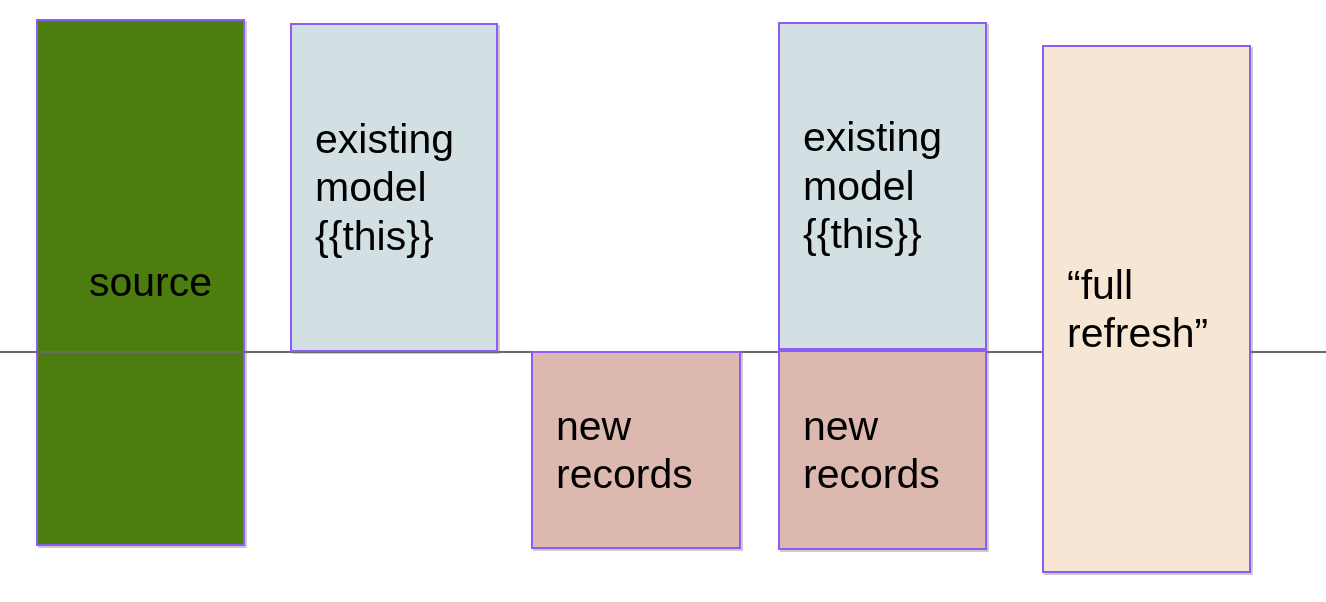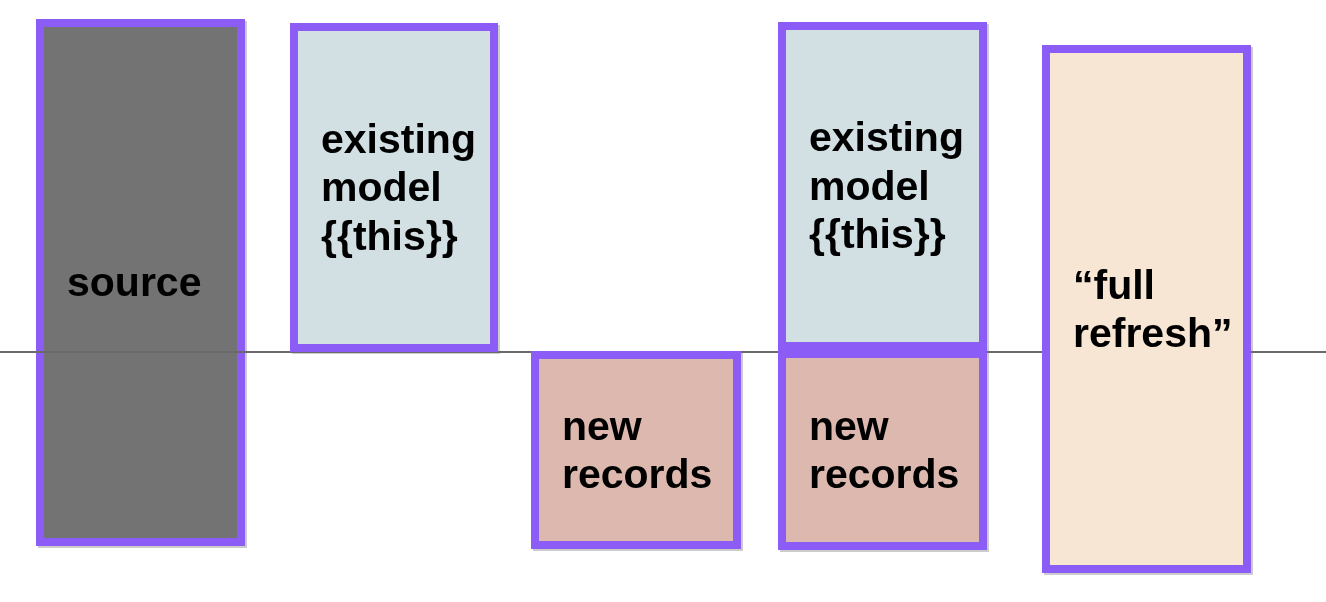--- a/index.html
+++ b/index.html
@@ -20,26 +20,25 @@
     left: 0;
     top: 351px;
     width: 1326px;
     height: 2px;
     background: #6a6a6a;
     z-index: 1;
   }
   .box {
     position: absolute;
     box-sizing: border-box;
-    border: 8px solid #8b5cf6;
+    border: 2px solid #8b5cf6;
     box-shadow: 2px 2px 0 rgba(110,110,110,0.35);
     display: flex;
     align-items: center;
     justify-content: flex-start;
-    font-weight: bold;
   }
   .box-label {
     padding-left: 23px;
     padding-right: 6px;
     font-size: 41px;
     line-height: 1.18;
     color: #000000;
     white-space: pre-line;
     text-align: left;
   }
@@ -54,21 +53,21 @@
   .box-new-records-2   { left: 778px;  top: 350px; width: 209px; height: 200px; }
   .box-full-refresh    { left: 1042px; top: 20px;  width: 209px; height: 528px; }
 </style>
 </head>
 <body>
 
 <div class="canvas">
 
   <div class="hline" style="background-color: rgb(106, 106, 106);"></div>
 
-  <div class="box box-source under-line" style="background-color: #737373;">
+  <div class="box box-source under-line" style="background-color: #4d7c0f; padding-left: 28px;">
     <div class="box-label">source</div>
   </div>
 
   <div class="box box-existing-1 over-line" style="background-color: rgb(210, 223, 227);">
     <div class="box-label">existing
 model
 {{this}}</div>
   </div>
 
   <div class="box box-new-records-1 over-line" style="background-color: rgb(220, 184, 174);">

